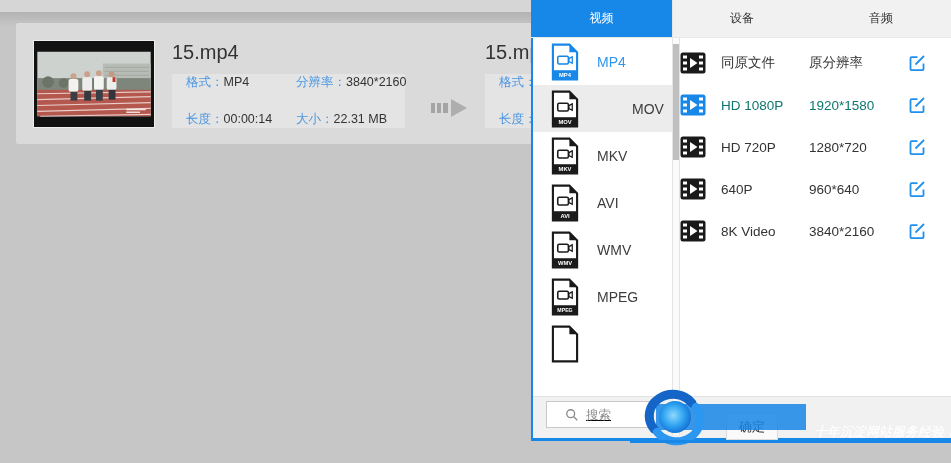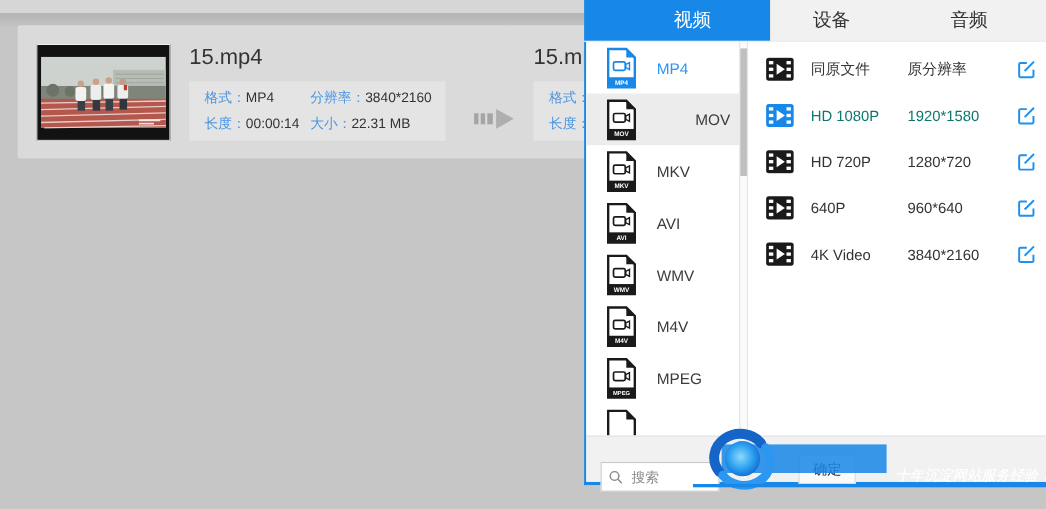--- a/index.html
+++ b/index.html
@@ -12,33 +12,33 @@
              background:linear-gradient(to bottom,#b3b3b3,#c6c6c6);}
 
   
   .card{position:absolute;left:16px;top:23px;width:919px;height:121px;background:#dadada;border-radius:2px;z-index:1;}
   .thumb{position:absolute;left:17px;top:17px;width:122px;height:88px;background:#111;border:1px solid #eee;box-sizing:border-box;}
   .thumb svg{display:block;width:100%;height:100%;}
   .file-title{position:absolute;top:18px;font-size:20px;color:#333;}
   .t1{left:156px;} .t2{left:469px;}
   .infobox{position:absolute;top:51px;width:233px;height:54px;background:#e4e4e4;
            display:grid;grid-template-columns:96px 1fr;grid-auto-rows:23px;
-           align-content:center;padding-left:14px;box-sizing:border-box;font-size:12.5px;}
+           align-content:center;padding-left:14px;box-sizing:border-box;font-size:12.5px;gap:14px;}
   .b1{left:156px;} .b2{left:469px;}
   .infobox .lbl{color:#4a96e4;}
   .infobox .val{color:#333;}
   .cell{white-space:nowrap;line-height:23px;}
 
   .conv-arrow{position:absolute;left:414px;top:74px;width:40px;height:22px;}
 
   
   .panel{position:absolute;left:531px;top:0;width:420px;height:441px;background:#fff;
          border-left:2px solid #1787e8;border-bottom:3px solid #1787e8;box-sizing:border-box;z-index:10;}
   .tabbar{position:absolute;left:-2px;top:0;width:420px;height:38px;display:flex;background:#f1f1f1;border-bottom:1px solid #e8e8e8;box-sizing:border-box;}
-  .tab{display:flex;align-items:center;justify-content:center;font-size:17px;color:#333;cursor:default;padding-left:28px;}
+  .tab{display:flex;align-items:center;justify-content:center;font-size:12px;color:#333;cursor:default;}
   .tab1{width:141px;} .tab2{width:140px;} .tab3{flex:1;border-left:1px solid #e4e4e4;}
   .tab.active{background:#1787e8;color:#fff;}
 
   
   .format-col{position:absolute;left:0;top:38px;width:139px;bottom:42px;overflow:hidden;background:#fff;}
   .fmt-item{height:47px;display:flex;align-items:center;padding-left:17px;box-sizing:border-box;}
   .fmt-item.hover{background:#ececec;gap:35px;}
   .fmt-item svg{width:30px;height:40px;flex:0 0 30px;}
   .fmt-label{margin-left:17px;font-size:14px;color:#3c3c3c;}
   .fmt-item.selected{color:#1787e8;}
@@ -46,32 +46,32 @@
   .fmt-black{color:#1a1a1a;}
   .fmt-blue{color:#1787e8;}
 
   
   .pscroll{position:absolute;left:139px;top:38px;bottom:3px;width:8px;background:#fbfbfb;
            border-left:1px solid #e4e4e4;border-right:1px solid #e4e4e4;box-sizing:border-box;z-index:12;}
   .pscroll .pthumb{position:absolute;left:0;top:6px;width:100%;height:116px;background:#bfbfbf;}
 
   
   .res-col{position:absolute;left:147px;top:38px;right:0;bottom:42px;background:#fff;padding-top:4px;box-sizing:border-box;}
-  .res-row{height:42px;display:flex;align-items:center;padding-left:16px;box-sizing:border-box;color:#1a1a1a;}
+  .res-row{height:42px;display:flex;align-items:center;box-sizing:border-box;color:#1a1a1a;}
   .res-row svg.film{width:26px;height:22px;flex:0 0 26px;}
   .res-name{margin-left:15px;width:88px;font-size:13.5px;color:#333;}
   .res-val{width:92px;font-size:13.5px;color:#333;}
   .res-row.selected .res-name,.res-row.selected .res-val{color:#0f766e;}
   .res-row.selected{color:#1787e8;}
   .edit-btn{margin-left:6px;width:20px;height:20px;color:#2090ee;cursor:pointer;}
 
   
   .bottombar{position:absolute;left:0;right:0;bottom:0;height:42px;background:#f1f1f1;border-top:1px solid #e3e3e3;box-sizing:border-box;}
-  .searchbox{position:absolute;left:13px;top:23px;width:108px;height:27px;background:#fff;
-             border:1px solid #c9c9c9;box-sizing:border-box;display:flex;align-items:center;padding-left:6px;}
+  .searchbox{position:absolute;left:13px;top:4px;width:108px;height:27px;background:#fff;
+             border:1px solid #c9c9c9;box-sizing:border-box;display:flex;align-items:center;padding-left:18px;text-decoration:underline;}
   .searchbox svg{width:14px;height:14px;color:#888;flex:0 0 14px;}
   .searchbox input{border:none;outline:none;width:70px;margin-left:5px;font-size:12.5px;color:#555;background:transparent;font-family:inherit;}
   .searchbox input::placeholder{color:#8a8a8a;}
   .confirm-btn{position:absolute;left:193px;top:16px;width:52px;height:27px;background:#fafafa;
                border:1px solid #dcdcdc;font-size:13px;color:#333;font-family:inherit;}
 
   
   .wm{position:absolute;z-index:50;pointer-events:none;}
   .wm-band{left:656px;top:404px;width:150px;height:26px;background:rgba(23,134,232,0.85);}
   .wm-logo{left:641px;top:387px;width:70px;height:62px;}
@@ -205,31 +205,20 @@
           <path d="M3,2 h17 l8,8 v28 h-25 z" fill="#fff" stroke="currentColor" stroke-width="2.2"></path>
           <path d="M20,2 l8,8 h-8 z" fill="currentColor"></path>
           <rect x="8" y="14" width="11" height="8" rx="1.5" fill="none" stroke="currentColor" stroke-width="1.6"></rect>
           <path d="M19.5,16.5 l3.5,-1.8 v6.6 l-3.5,-1.8 z" fill="none" stroke="currentColor" stroke-width="1.3"></path>
           <rect x="3" y="28.5" width="25" height="9" fill="currentColor"></rect>
           <text x="15.5" y="35.6" text-anchor="middle" font-size="6" font-weight="bold" fill="#ffffff">WMV</text>
         </svg>
         <span class="fmt-label">WMV</span>
       </div>
 
-      <div class="fmt-item fmt-black">
-        <svg viewBox="0 0 31 40">
-          <path d="M3,2 h17 l8,8 v28 h-25 z" fill="#fff" stroke="currentColor" stroke-width="2.2"></path>
-          <path d="M20,2 l8,8 h-8 z" fill="currentColor"></path>
-          <rect x="8" y="14" width="11" height="8" rx="1.5" fill="none" stroke="currentColor" stroke-width="1.6"></rect>
-          <path d="M19.5,16.5 l3.5,-1.8 v6.6 l-3.5,-1.8 z" fill="none" stroke="currentColor" stroke-width="1.3"></path>
-          <rect x="3" y="28.5" width="25" height="9" fill="currentColor"></rect>
-          <text x="15.5" y="35.6" text-anchor="middle" font-size="6" font-weight="bold" fill="#ffffff">M4V</text>
-        </svg>
-        <span class="fmt-label">M4V</span>
-      </div>
 
       <div class="fmt-item fmt-black">
         <svg viewBox="0 0 31 40">
           <path d="M3,2 h17 l8,8 v28 h-25 z" fill="#fff" stroke="currentColor" stroke-width="2.2"></path>
           <path d="M20,2 l8,8 h-8 z" fill="currentColor"></path>
           <rect x="8" y="14" width="11" height="8" rx="1.5" fill="none" stroke="currentColor" stroke-width="1.6"></rect>
           <path d="M19.5,16.5 l3.5,-1.8 v6.6 l-3.5,-1.8 z" fill="none" stroke="currentColor" stroke-width="1.3"></path>
           <rect x="3" y="28.5" width="25" height="9" fill="currentColor"></rect>
           <text x="15.5" y="35.6" text-anchor="middle" font-size="5.4" font-weight="bold" fill="#ffffff">MPEG</text>
         </svg>
@@ -341,21 +330,21 @@
           <g fill="#fff">
               <rect x="3" y="3.5" width="4" height="3"></rect>
               <rect x="3" y="9.5" width="4" height="3"></rect>
               <rect x="3" y="15.5" width="4" height="3"></rect>
           <rect x="19" y="3.5" width="4" height="3"></rect>
               <rect x="19" y="9.5" width="4" height="3"></rect>
               <rect x="19" y="15.5" width="4" height="3"></rect>
           <path d="M10,6 L17.5,11 L10,16 Z"></path>
             </g>
         </svg>
-        <span class="res-name">4K Video</span>
+        <span class="res-name">8K Video</span>
         <span class="res-val">3840*2160</span>
         <svg class="edit-btn" viewBox="0 0 20 20">
           <path d="M16.5,10.5 v5.5 a1.2,1.2 0 0 1 -1.2,1.2 h-10.6 a1.2,1.2 0 0 1 -1.2,-1.2 v-10.6 a1.2,1.2 0 0 1 1.2,-1.2 h5.8" fill="none" stroke="currentColor" stroke-width="1.8"></path>
           <path d="M8.5,11.5 L17,3" fill="none" stroke="currentColor" stroke-width="1.8"></path>
         </svg>
       </div>
     </div>
 
     <div class="bottombar">
       <div class="searchbox">

